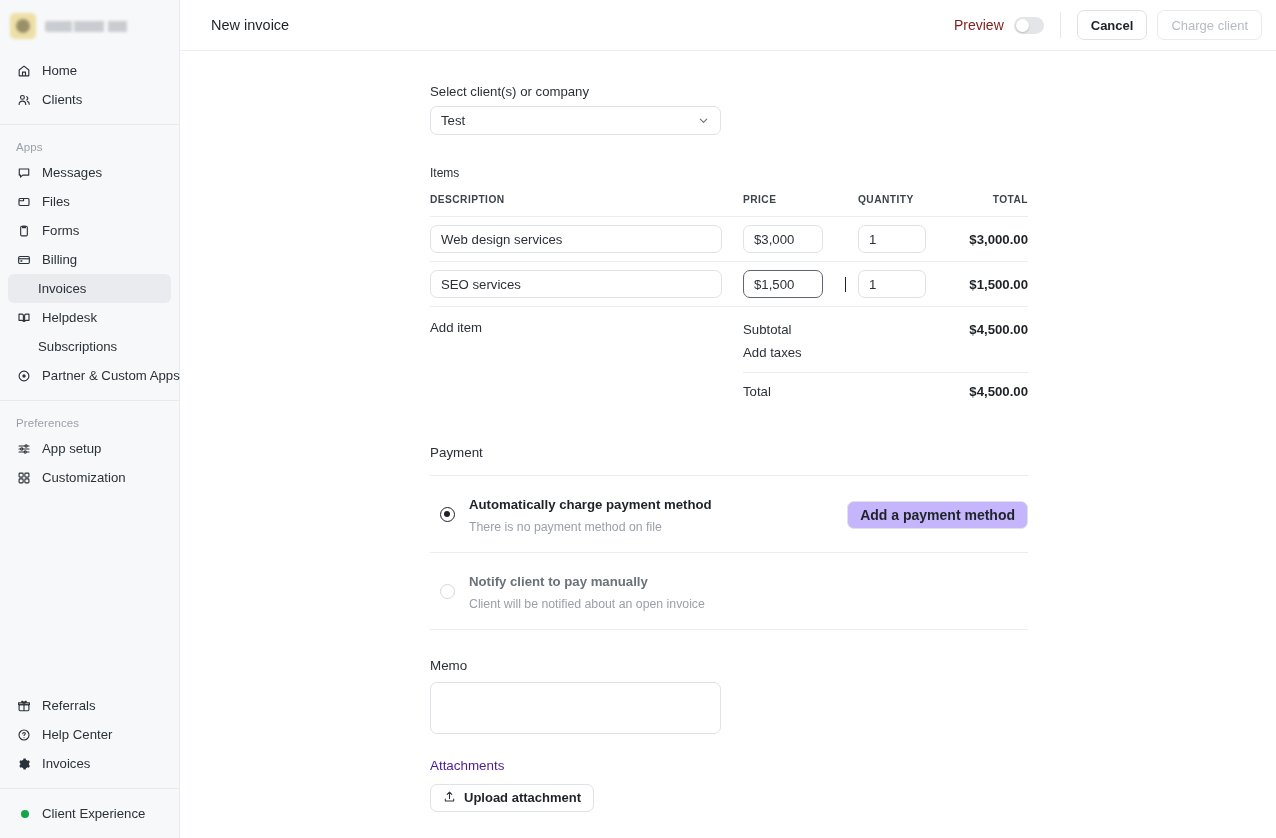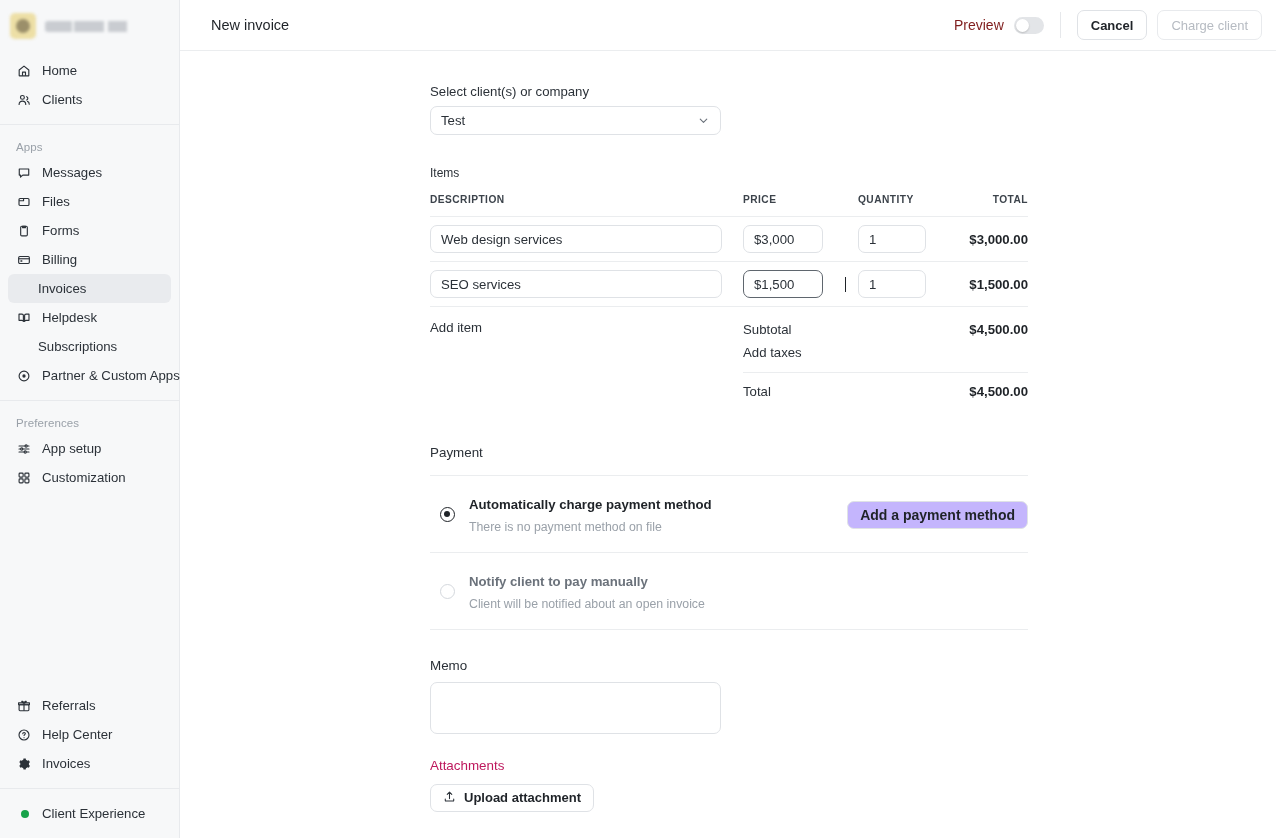--- a/index.html
+++ b/index.html
@@ -164,21 +164,21 @@
     background: #c4b5fd; font-size: 14px; color: #1f2328; font-weight: 600; cursor: pointer;
     font-family: "Liberation Sans", sans-serif; margin-top: 6px;
   }
 
   .memo-title { font-size: 13.4px; color: #2b3138; margin-top: 28px; }
   .memo-box {
     width: 291px; height: 52px; border: 1px solid #dfe2e6; border-radius: 7px;
     margin-top: 9px; background: #fff; resize: none; outline: none;
     font-family: "Liberation Sans", sans-serif; font-size: 13.2px; padding: 8px 10px; color: #2b3138;
   }
-  .att-title { font-size: 13.4px; color: #be185d; margin-top: 20px; }
+  .att-title { font-size: 13.4px; color: #4c1d95; margin-top: 20px; }
   .btn-upload {
     height: 28px; padding: 0 12px; border: 1px solid #dfe2e6; border-radius: 7px;
     background: #fff; font-size: 13px; color: #1f2328; font-weight: 600;
     display: inline-flex; align-items: center; gap: 8px; margin-top: 11px; cursor: pointer;
     font-family: "Liberation Sans", sans-serif;
   }
   .btn-upload svg { width: 13px; height: 13px; }
 </style>
 </head>
 <body>

